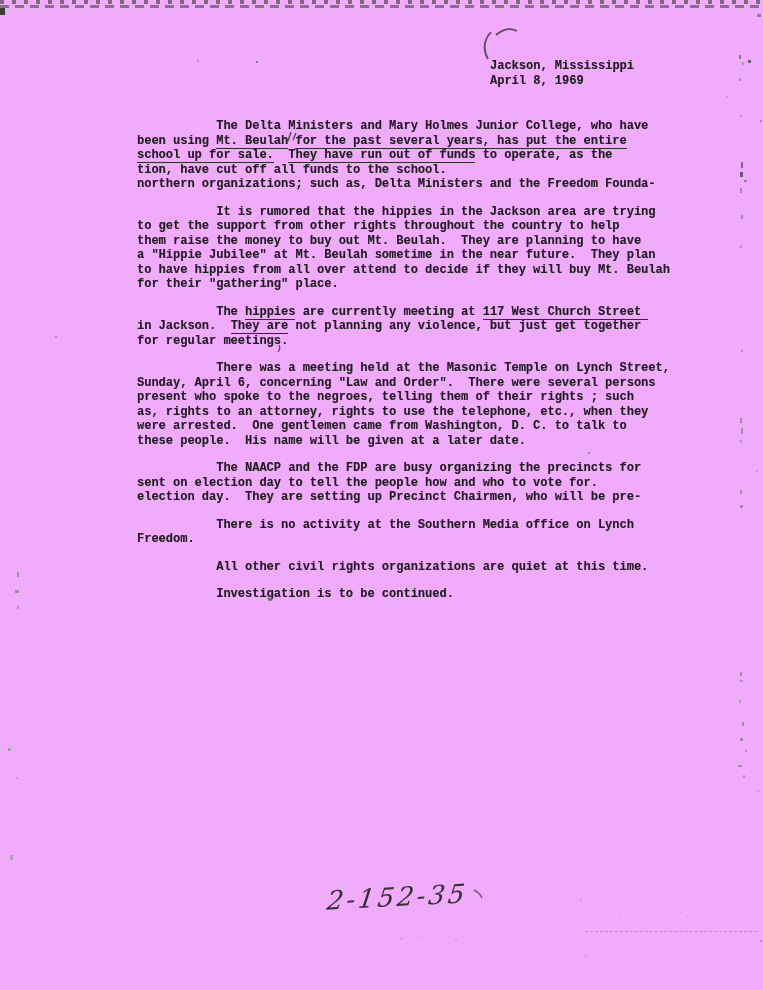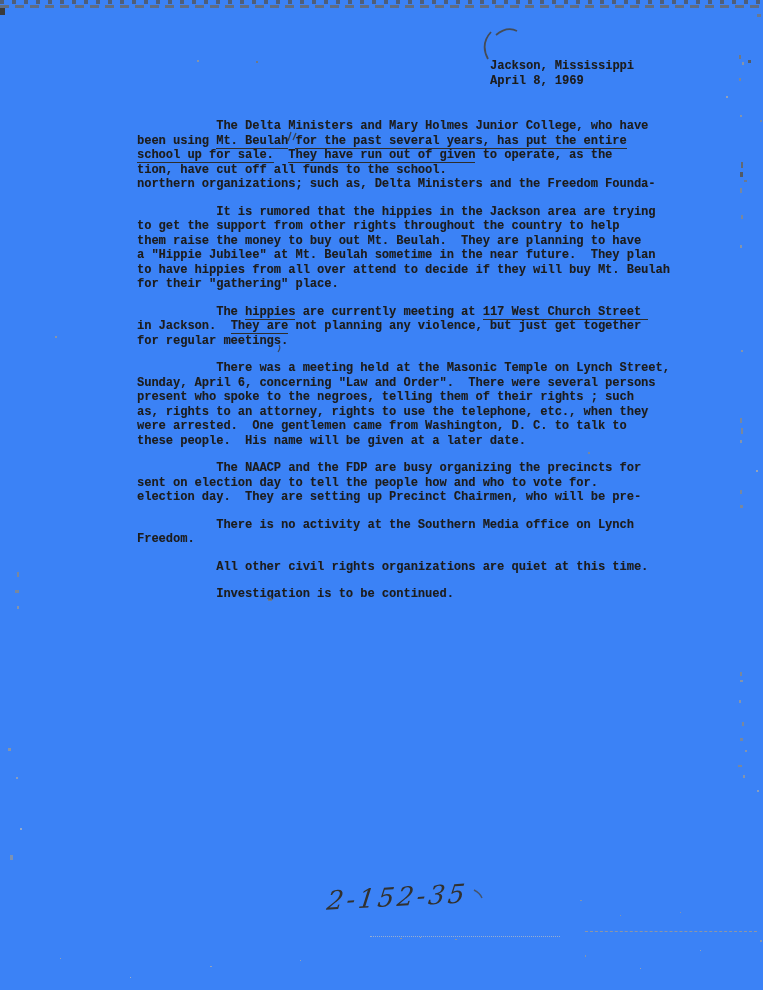--- a/index.html
+++ b/index.html
@@ -1,17 +1,17 @@
 <!DOCTYPE html>
 <html><head>
 <meta charset="utf-8">
 <style>
   html,body{margin:0;padding:0;width:763px;height:990px;overflow:hidden;background:#e9e9e9;}
   .page{
-    position:relative;width:763px;height:990px;background:#3b82f6;overflow:hidden;
+    position:relative;width:763px;height:990px;background:#f0abfc;overflow:hidden;
     font-family:"Liberation Mono","DejaVu Sans Mono",monospace;
   }
   
   .tw{font-size:12px;line-height:14.5px;font-weight:bold;color:#1d1c1b;
       text-shadow:0.3px 0.3px 0 rgba(25,25,25,0.35);}
   .tl{white-space:pre;}
   .para{margin:0 0 13px 0;}
   .u{border-bottom:1.6px solid #2e2c29;}
   .header-block{position:absolute;left:490px;top:59px;}
   .body-text{position:absolute;left:137px;top:119px;width:600px;}
@@ -60,21 +60,21 @@
 
   <div class="header-block tw">
     <div class="tl">Jackson, Mississippi</div>
     <div class="tl">April 8, 1969</div>
   </div>
 
   <div class="body-text tw">
       <div class="para">
         <div class="tl"><span>           The Delta Ministers and Mary Holmes Junior College, who have</span></div>
         <div class="tl"><span>been using </span><span class="u">Mt. Beulah</span><span> </span><span class="u">for the past several years, has put the entire</span></div>
-        <div class="tl"><span class="u">school up for sale.</span><span>  </span><span class="u">They have run out of given</span><span> to operate, as the</span></div>
+        <div class="tl"><span class="u">school up for sale.</span><span>  </span><span class="u">They have run out of funds</span><span> to operate, as the</span></div>
         <div class="tl"><span>tion, have cut off all funds to the school.</span></div>
         <div class="tl"><span>northern organizations; such as, Delta Ministers and the Freedom Founda-</span></div>
       </div>
       <div class="para">
         <div class="tl"><span>           It is rumored that the hippies in the Jackson area are trying</span></div>
         <div class="tl"><span>to get the support from other rights throughout the country to help</span></div>
         <div class="tl"><span>them raise the money to buy out Mt. Beulah.  They are planning to have</span></div>
         <div class="tl"><span>a "Hippie Jubilee" at Mt. Beulah sometime in the near future.  They plan</span></div>
         <div class="tl"><span>to have hippies from all over attend to decide if they will buy Mt. Beulah</span></div>
         <div class="tl"><span>for their "gathering" place.</span></div>

